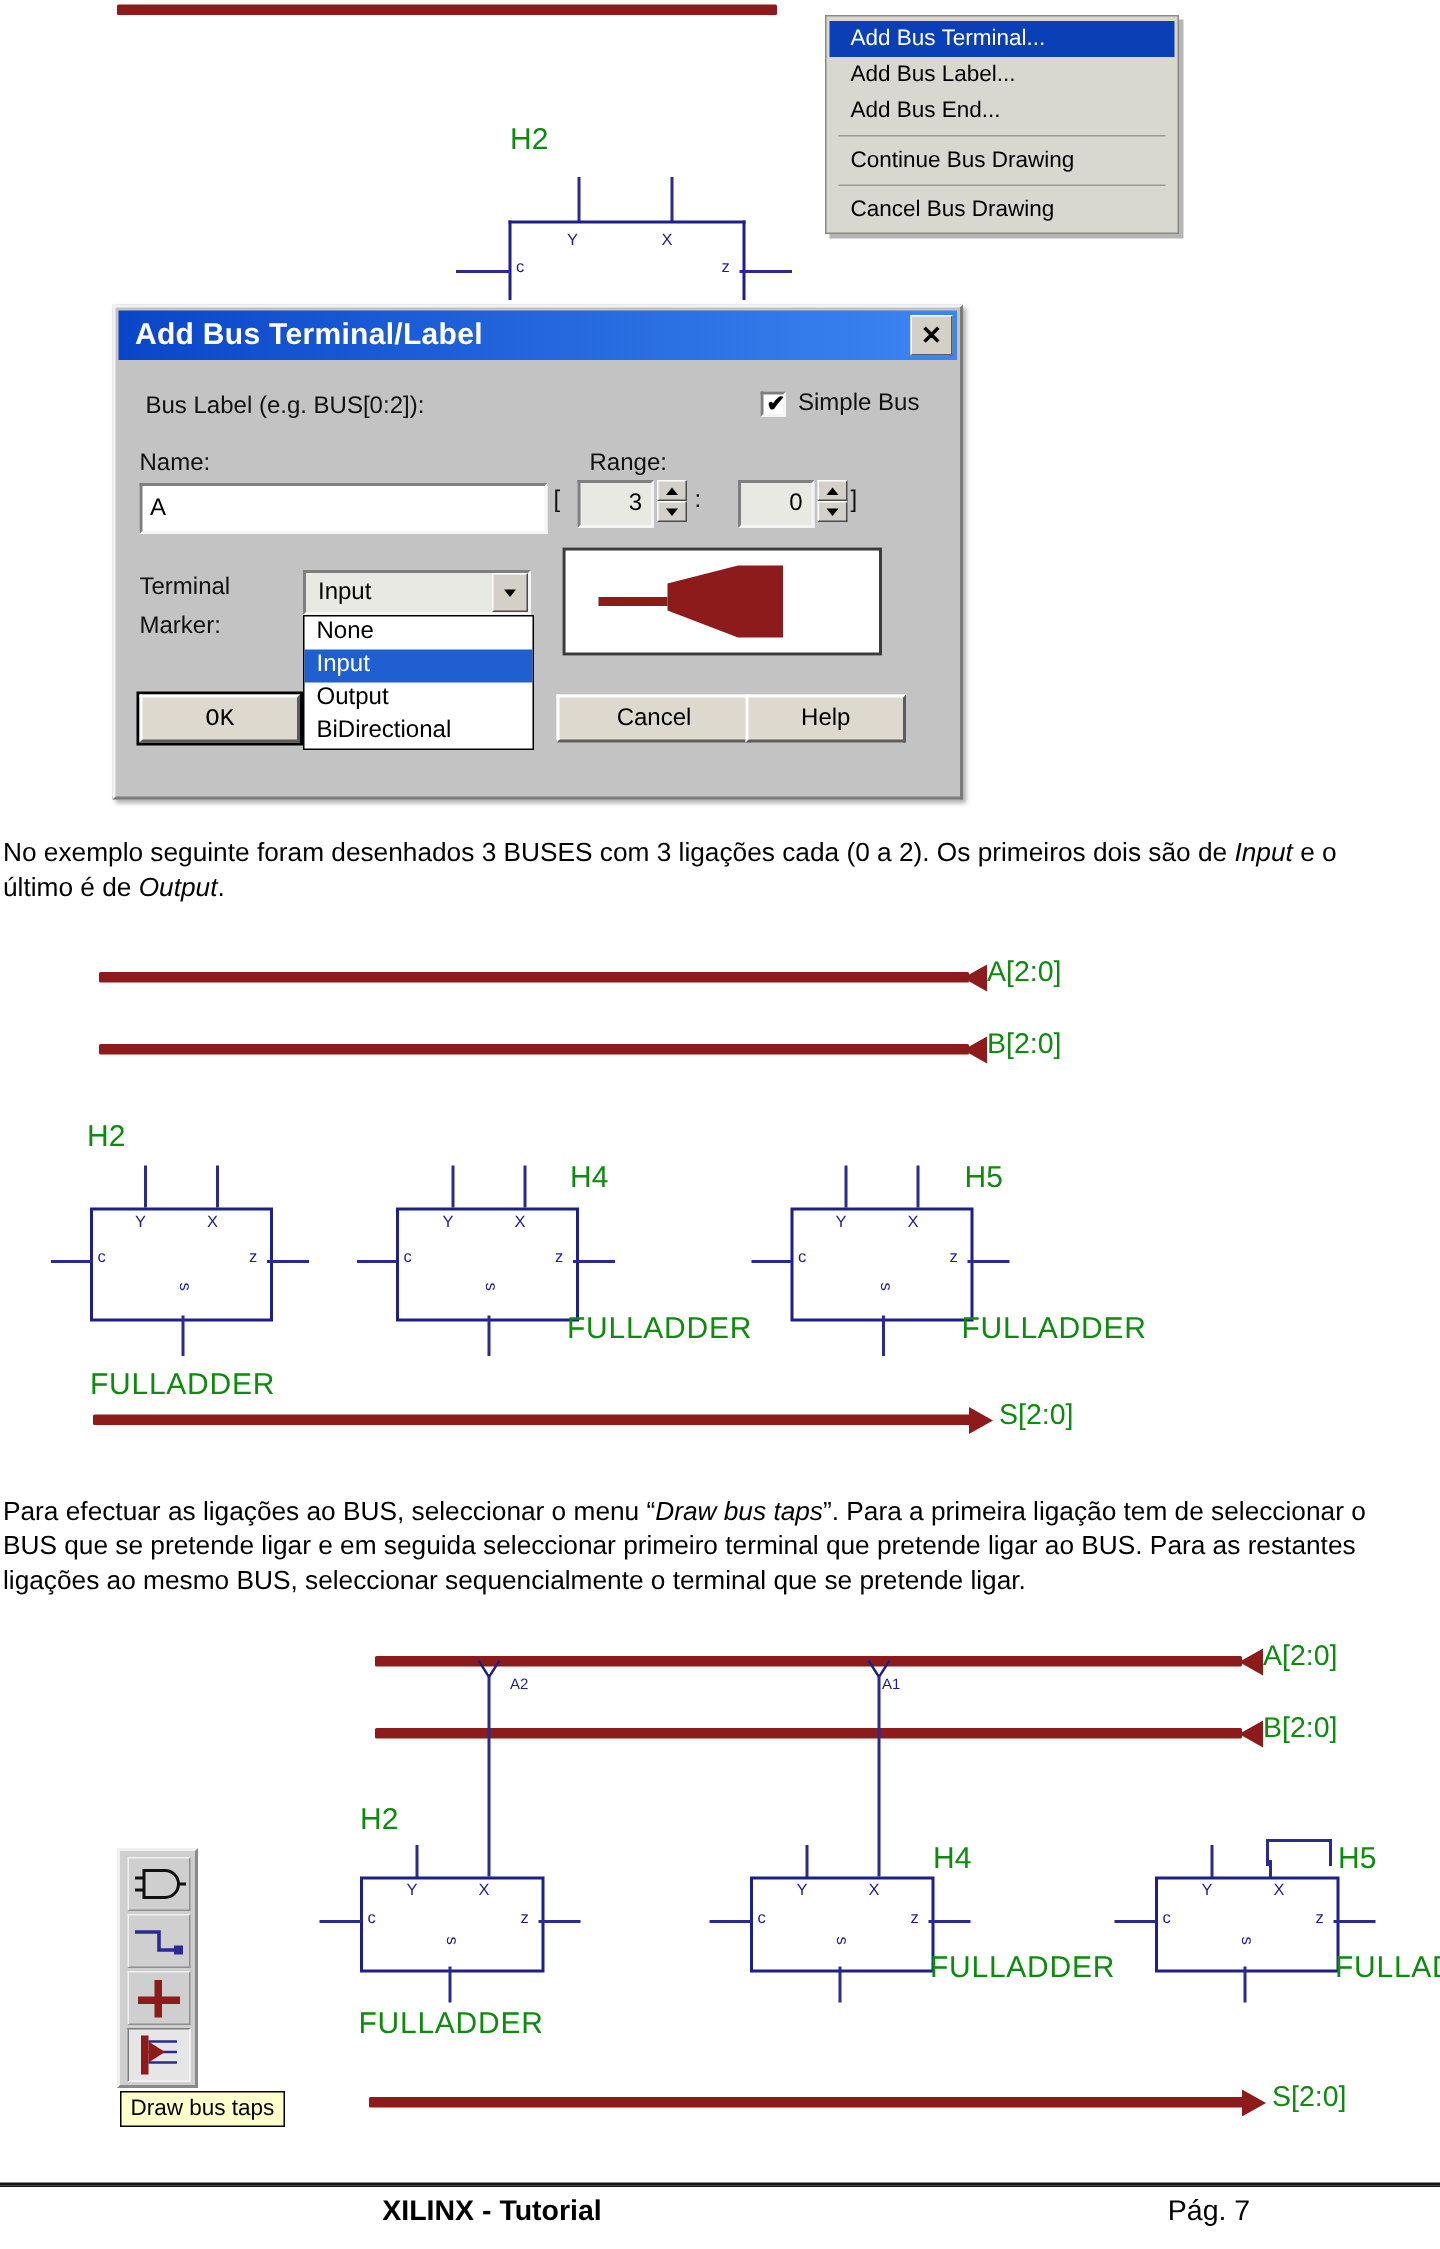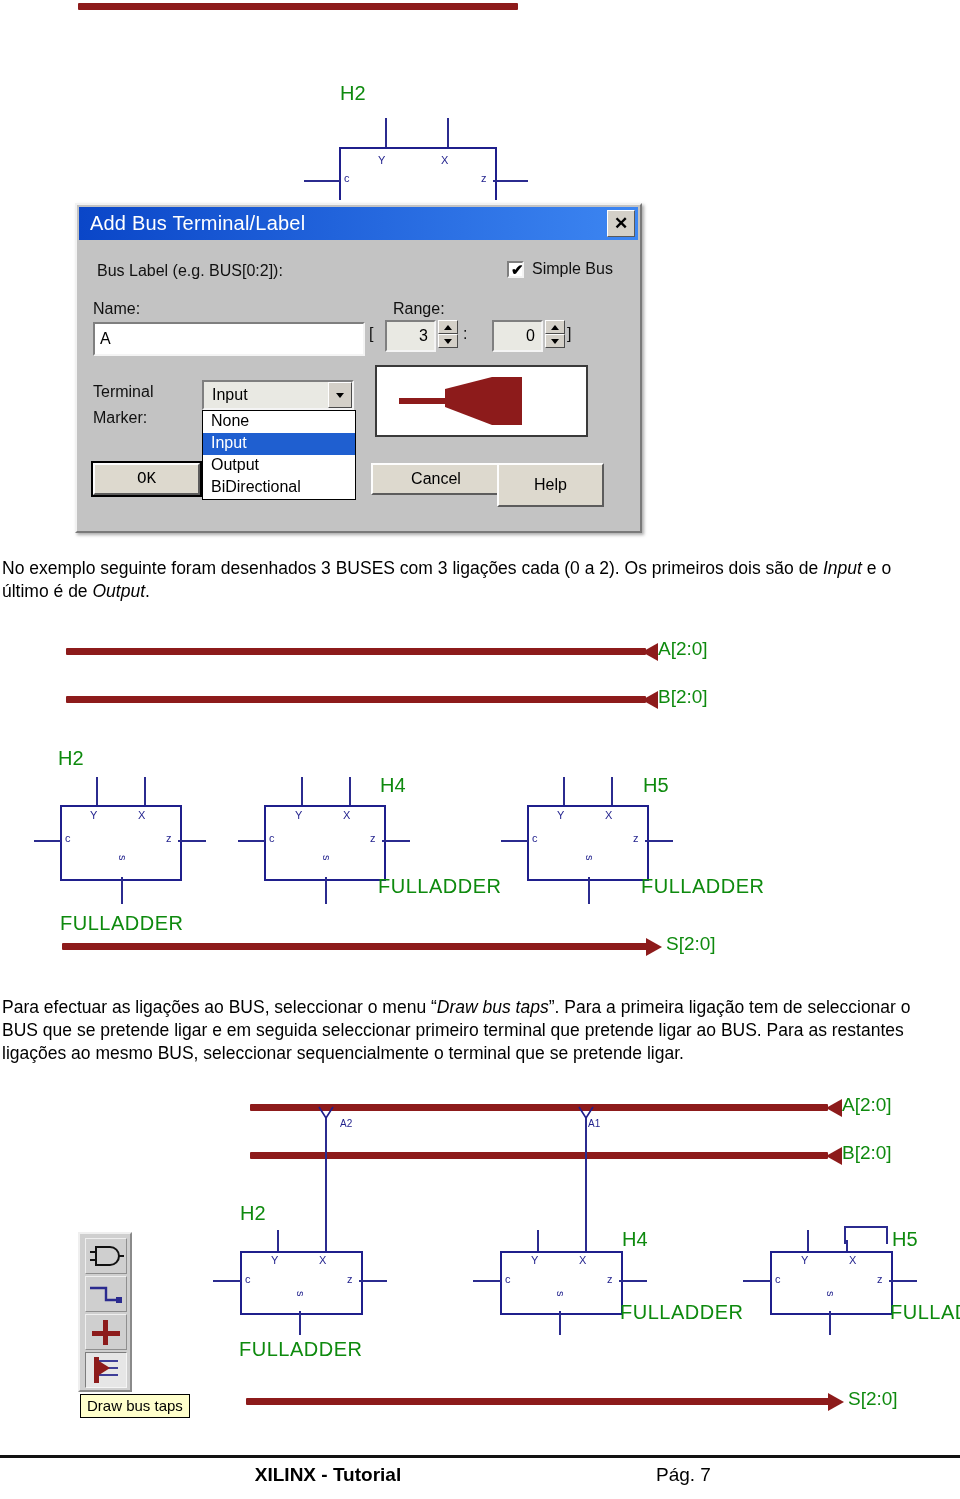--- a/index.html
+++ b/index.html
@@ -46,21 +46,21 @@
     position:absolute;left:3px;top:203px;width:563px;height:326px;
     background:#c3c3c3;border:2px solid #f2f2f2;
     border-right-color:#7a7a7a;border-bottom-color:#7a7a7a;
     box-shadow:2px 2px 3px rgba(90,90,90,.5);
   }
   #dlg-titlebar{
     position:absolute;left:2px;top:2px;right:2px;height:33px;
     background:linear-gradient(to right,#0a46c8,#3d86f2);
     display:flex;align-items:center;
   }
-  #dlg-title{color:#fff;font-weight:normal;font-size:20px;padding-left:11px;letter-spacing:.2px;}
+  #dlg-title{color:#fff;font-weight:bold;font-size:20px;padding-left:11px;letter-spacing:.2px;}
   #dlg-close{
     margin-left:auto;margin-right:3px;width:26px;height:25px;
     background:#d4d0c8;border:1px solid #fff;border-right-color:#5a5a5a;border-bottom-color:#5a5a5a;
     display:flex;align-items:center;justify-content:center;
     font-weight:bold;font-size:17px;line-height:1;color:#000;
   }
   .dlg-text{position:absolute;font-size:16px;color:#111;white-space:nowrap;}
   .sunken-input{
     position:absolute;background:#fff;
     border:2px solid #7f7f7f;border-right-color:#f4f4f4;border-bottom-color:#f4f4f4;
@@ -143,21 +143,21 @@
     position:absolute;left:20px;top:312px;background:#ffffcc;border:1px solid #000;
     font-size:15px;padding:2px 6px 3px;white-space:nowrap;
   }
 
   
   #footer{position:absolute;left:0;top:1455px;width:960px;}
   #footer .rule{height:0;border-top:2px solid #111;border-bottom:1px solid #111;width:960px;}
   #footer .row{display:flex;align-items:baseline;padding-top:6px;font-size:19px;}
   #footer .left{width:300px;padding-left:2px;}
   #footer .center{flex:1;text-align:center;font-weight:bold;}
-  #footer .right{width:300px;text-align:left;padding-right:4px;}
+  #footer .right{width:300px;text-align:center;padding-right:4px;}
 </style>
 </head>
 <body>
 
 <div class="page">
 
   <div class="abs" id="top-screenshot">
 
     <div id="top-canvas">
       <div class="busline" style="left:6px;top:3px;width:440px;"></div>
@@ -167,20 +167,29 @@
       <div class="wire v" style="left:375px;top:118px;height:30px;"></div>
       <div class="sym-box" style="left:267px;top:147px;width:154px;height:53px;border-bottom:none;"></div>
       <div class="pinlab" style="left:306px;top:155px;">Y</div>
       <div class="pinlab" style="left:369px;top:155px;">X</div>
       <div class="wire h" style="left:232px;top:180px;width:36px;"></div>
       <div class="pinlab" style="left:272px;top:173px;">c</div>
       <div class="wire h" style="left:421px;top:180px;width:35px;"></div>
       <div class="pinlab" style="left:409px;top:173px;">z</div>
     </div>
 
+    <div id="bus-context-menu">
+      <div class="mi sel">Add Bus Terminal...</div>
+      <div class="mi">Add Bus Label...</div>
+      <div class="mi">Add Bus End...</div>
+      <div class="sep"></div>
+      <div class="mi">Continue Bus Drawing</div>
+      <div class="sep"></div>
+      <div class="mi">Cancel Bus Drawing</div>
+    </div>
 
     <div id="add-bus-dialog">
       <div id="dlg-titlebar">
         <div id="dlg-title">Add Bus Terminal/Label</div>
         <div id="dlg-close">✕</div>
       </div>
 
       <div class="dlg-text" style="left:20px;top:57px;">Bus Label (e.g. BUS[0:2]):</div>
 
       <div id="simple-bus-check" style="left:430px;top:56px;">
@@ -242,21 +251,21 @@
 
       <div id="marker-preview" style="left:298px;top:160px;width:213px;height:72px;">
         <svg width="209" height="68" viewBox="0 0 209 68">
           <rect x="22" y="31" width="46" height="6" fill="#8d1b1b"></rect>
           <path d="M68 22 L115 10 L145 10 L145 58 L115 58 L68 40 Z" fill="#8d1b1b"></path>
         </svg>
       </div>
 
       <div class="btn3d default" style="left:16px;top:258px;width:107px;height:32px;">OK</div>
       <div class="btn3d" style="left:294px;top:258px;width:130px;height:32px;">Cancel</div>
-      <div class="btn3d" style="left:420px;top:258px;width:107px;height:44px;">Help</div>
+      <div class="btn3d" style="left:420px;top:258px;width:107px;height:32px;">Help</div>
     </div>
   </div>
 
   <div class="para" style="left:2px;top:557px;width:940px;">
     <span>No exemplo seguinte foram desenhados 3 BUSES com 3 ligações cada (0 a 2). Os primeiros dois são de </span><i>Input</i><span> e o último é de </span><i>Output</i><span>.</span>
   </div>
 
   <div id="mid-schematic">
 
     <div class="busline" style="left:48px;top:18px;width:580px;"></div>

